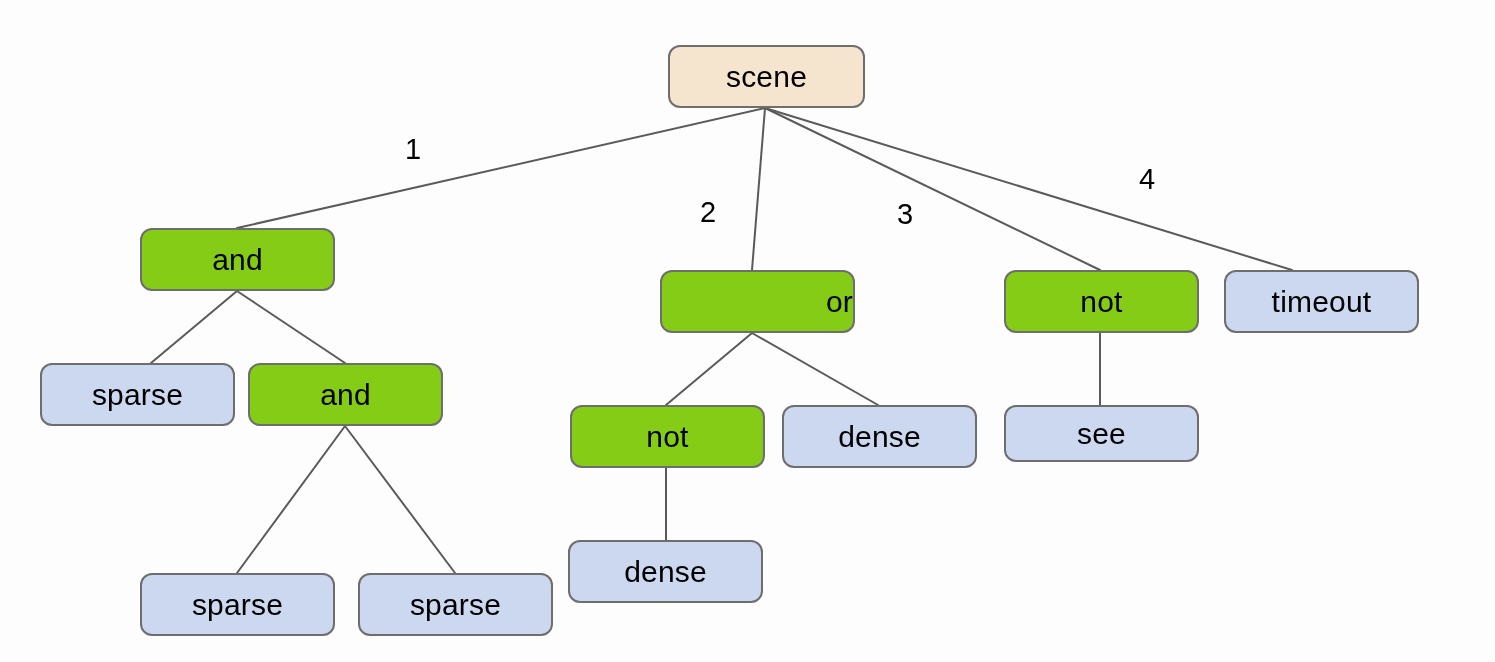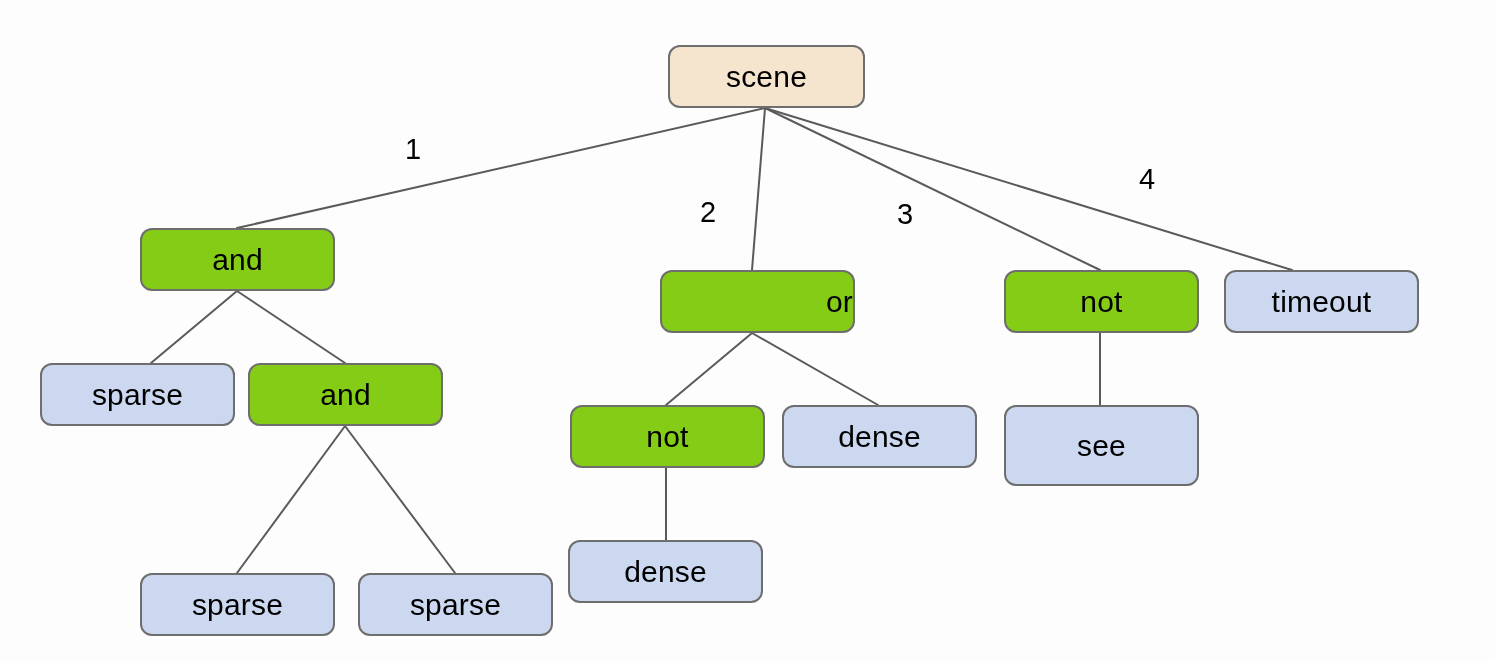--- a/index.html
+++ b/index.html
@@ -89,21 +89,21 @@
       </div>
       <div class="node op" style="left: 248px; top: 363px; width: 195px; height: 63px;">
         <span>and</span>
       </div>
       <div class="node op" style="left: 570px; top: 405px; width: 195px; height: 63px;">
         <span>not</span>
       </div>
       <div class="node leaf" style="left: 782px; top: 405px; width: 195px; height: 63px;">
         <span>dense</span>
       </div>
-      <div class="node leaf" style="left: 1004px; top: 405px; width: 195px; height: 81px;">
+      <div class="node leaf" style="left: 1004px; top: 405px; width: 195px; height: 57px;">
         <span>see</span>
       </div>
       <div class="node leaf" style="left: 568px; top: 540px; width: 195px; height: 63px;">
         <span>dense</span>
       </div>
       <div class="node leaf" style="left: 140px; top: 573px; width: 195px; height: 63px;">
         <span>sparse</span>
       </div>
       <div class="node leaf" style="left: 358px; top: 573px; width: 195px; height: 63px;">
         <span>sparse</span>

